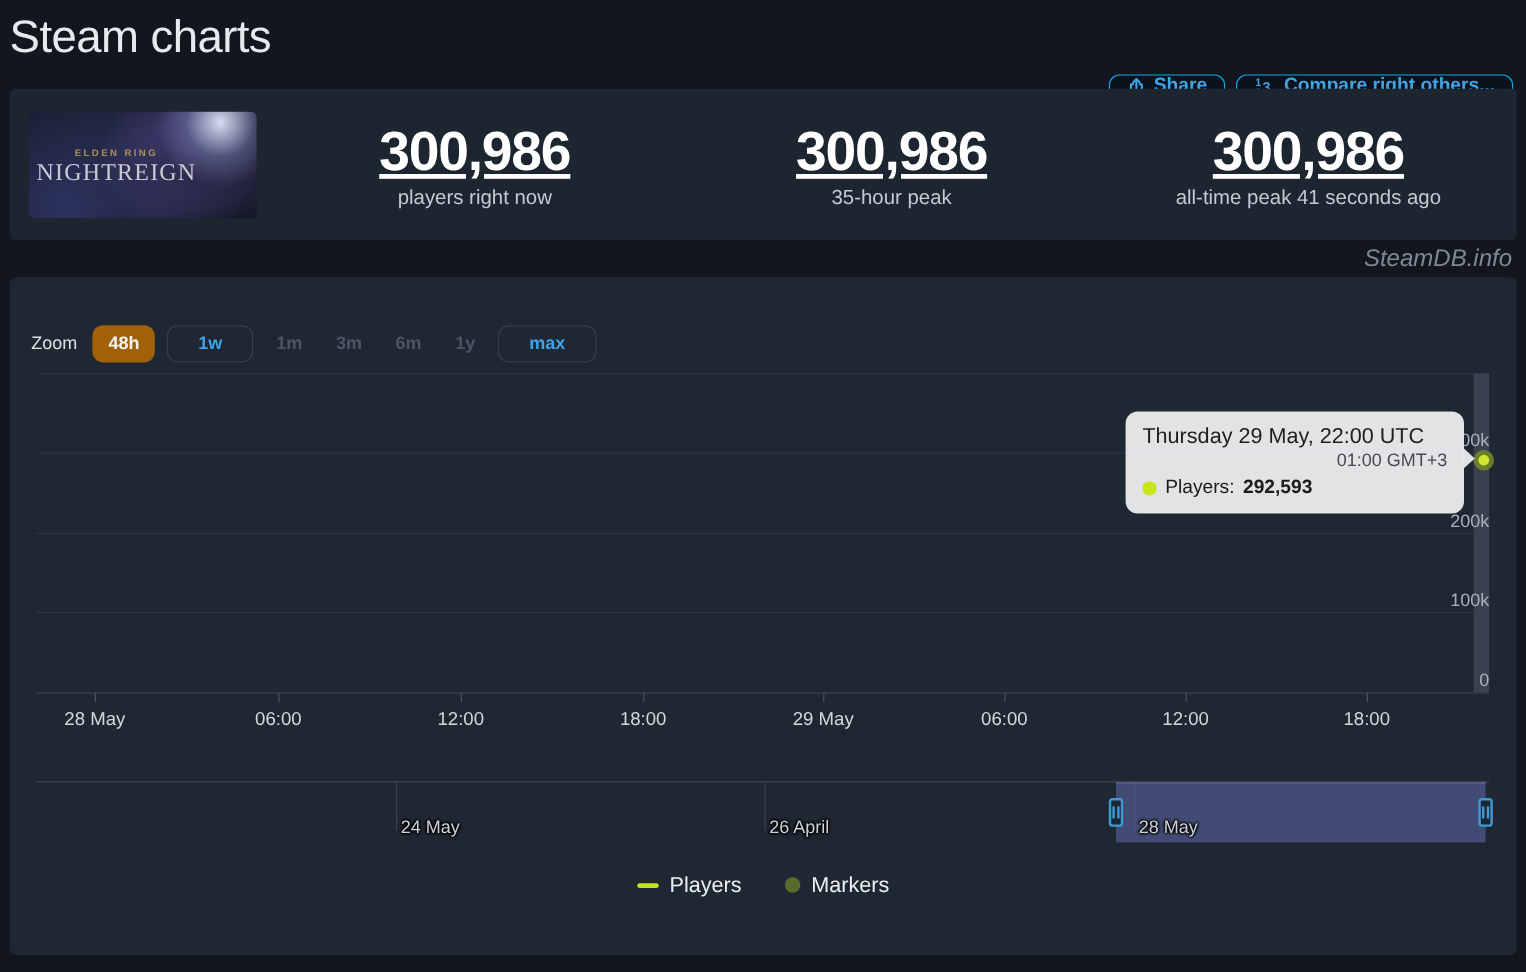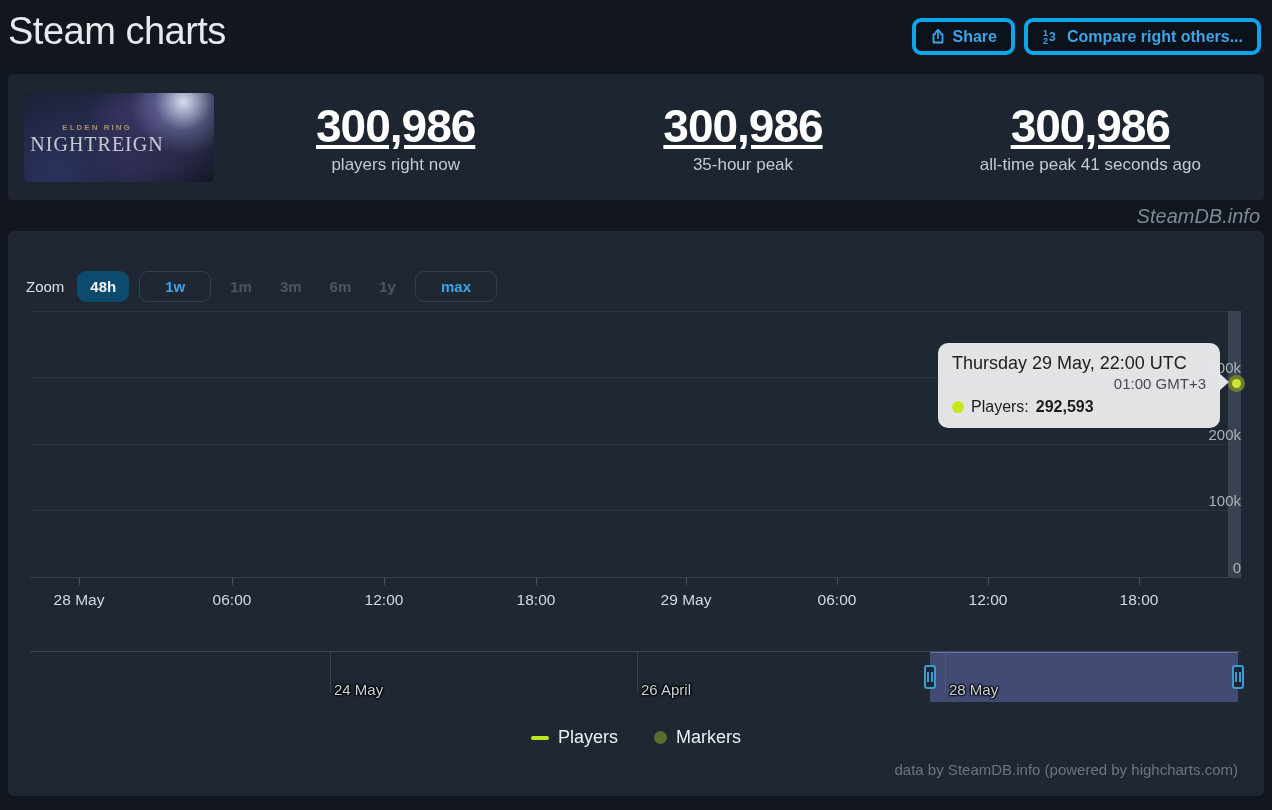--- a/index.html
+++ b/index.html
@@ -3,23 +3,23 @@
 <meta charset="utf-8">
 <style>
   html,body{margin:0;padding:0;background:#10151d;}
   #app{position:relative;width:1272px;height:810px;background:#12161e;
        font-family:"Liberation Sans",sans-serif;overflow:hidden;}
 
   
   .page-title{position:absolute;left:8px;top:10px;font-size:38px;font-weight:500;
               color:#e7eaed;letter-spacing:-0.5px;}
   .hbtns{position:absolute;right:11px;top:18px;display:flex;gap:9px;}
-  .hbtn{height:37px;padding:0 14px;border:4px solid #0ea5e9;border-radius:9px;
+  .hbtn{height:20px;padding:0 14px;border:1px solid #0ea5e9;border-radius:9px;
         background:#0c121c;color:#3fa3e6;font-size:16px;font-weight:700;
-        display:flex;align-items:center;gap:7px;cursor:pointer;box-sizing:border-box;}
+        display:flex;align-items:center;gap:7px;cursor:pointer;box-sizing:border-box;margin-top:44px;}
   .hbtn svg{display:block;}
 
   
   .stats-panel{position:absolute;left:8px;top:74px;width:1256px;height:126px;
                background:#1d2530;border-radius:4px;}
   .capsule{position:absolute;left:16px;top:19px;width:190px;height:89px;border-radius:5px;
            overflow:hidden;
            background:
              radial-gradient(circle at 84% 10%, rgba(225,230,248,.95), rgba(150,160,215,.35) 16%, transparent 30%),
              radial-gradient(ellipse at 76% 58%, rgba(40,40,70,.9), transparent 55%),
@@ -38,21 +38,21 @@
   .watermark{position:absolute;right:12px;top:205px;font-style:italic;font-size:20px;color:#7f8995;}
 
   
   .chart-panel{position:absolute;left:8px;top:231px;width:1256px;height:565px;
                background:#1f2733;border-radius:6px;}
 
   .zoom-row{position:absolute;left:18px;top:24px;display:flex;align-items:center;gap:10px;margin-top:16px;}
   .zoom-word{font-size:15px;color:#dde1e6;margin-right:3px;}
   .zbtn{font-size:15px;font-weight:700;border-radius:9px;padding:8px 13px;cursor:pointer;
         box-sizing:border-box;line-height:1;}
-  .zbtn.active{background:#0c4a6e;color:#f2f4f6;}
+  .zbtn.active{background:#a16207;color:#f2f4f6;}
   .zbtn.outline{border:1px solid #31404f;color:#3fa3e6;padding:7px 25px;}
   .zbtn.disabled{color:#4a5668;cursor:default;padding:8px 9px;}
 
   
   .gridline{position:absolute;left:22px;width:1211px;height:1px;background:#2b3441;}
   .axisline{position:absolute;left:22px;width:1211px;height:1px;background:#38414f;}
   .crosshair-band{position:absolute;left:1220px;top:80px;width:13px;height:266px;background:#3a4150;z-index:1;}
   .ylab{position:absolute;right:23px;width:60px;text-align:right;font-size:15px;color:#a9b1ba;z-index:2;}
   .xtick{position:absolute;top:346px;width:1px;height:8px;background:#46515f;}
   .xlab{position:absolute;top:360px;width:100px;margin-left:-50px;text-align:center;
@@ -226,16 +226,15 @@
       <div class="leg-item">
         <span class="leg-line"></span>
         <span class="leg-text">Players</span>
       </div>
       <div class="leg-item">
         <span class="leg-circle"></span>
         <span class="leg-text">Markers</span>
       </div>
     </div>
 
-    <div class="credit">data by SteamDB.info (powered by highcharts.com)</div>
   </div>
 
 </div>
 
 </body></html>

